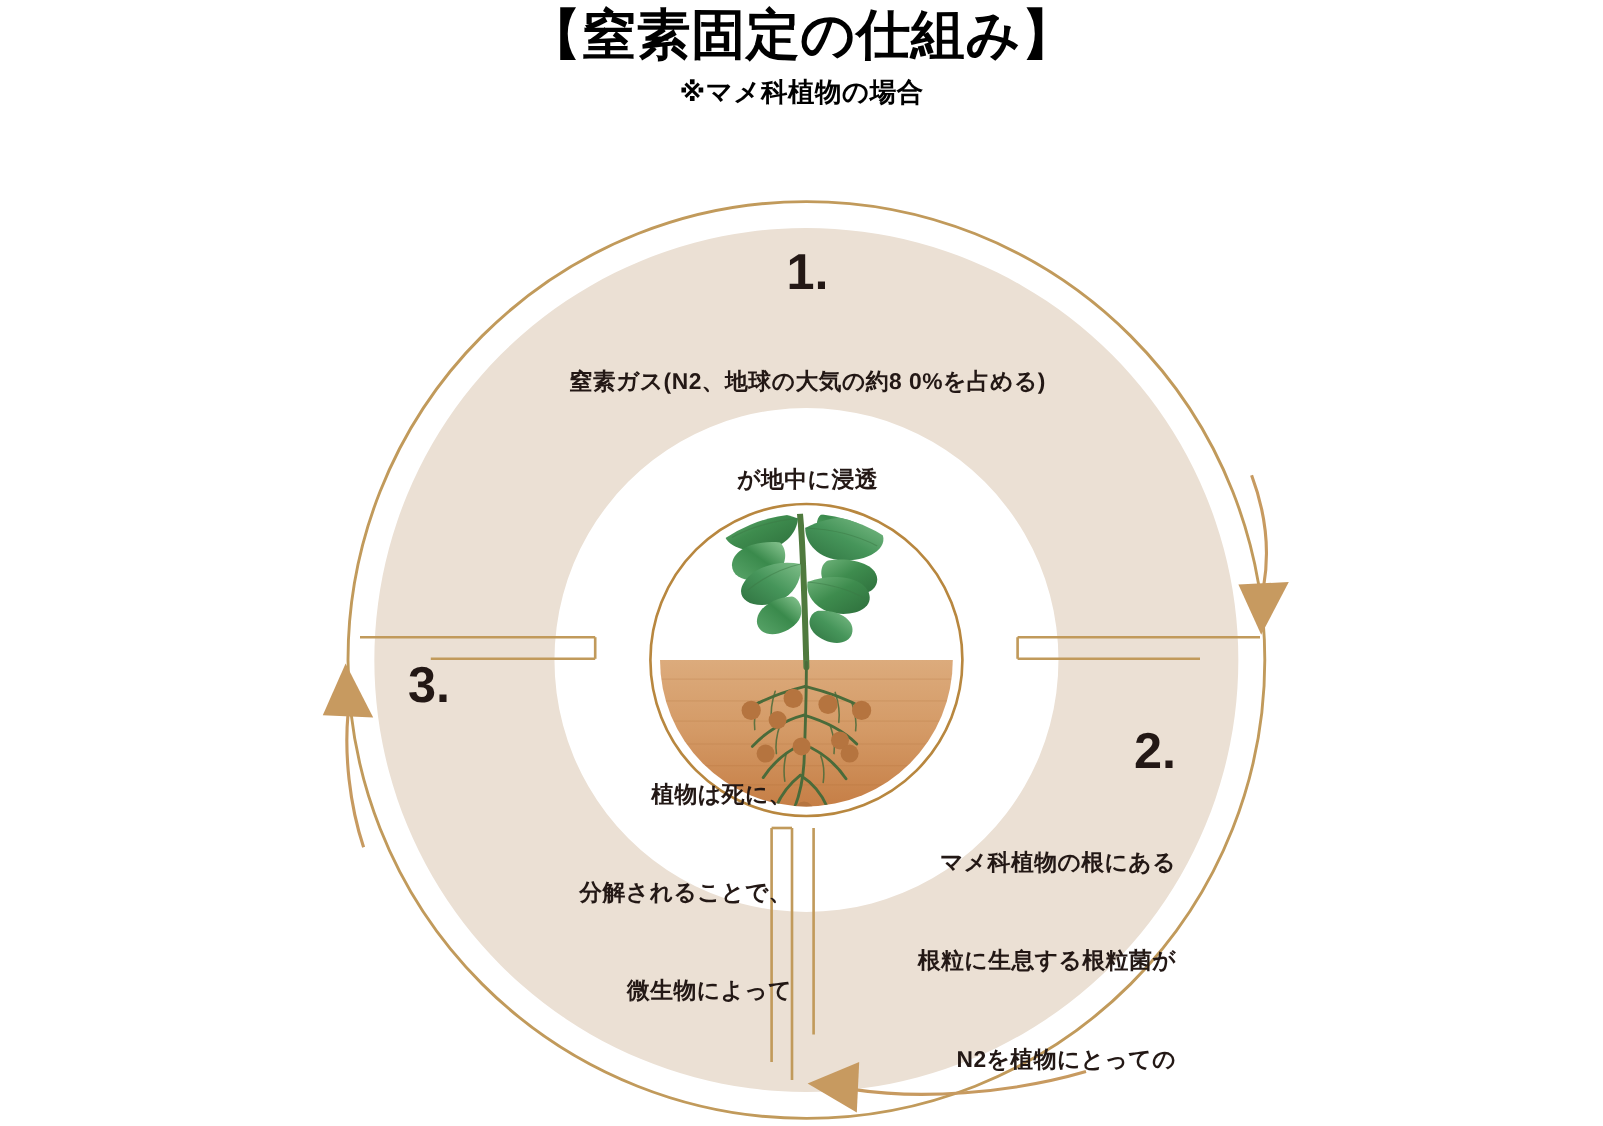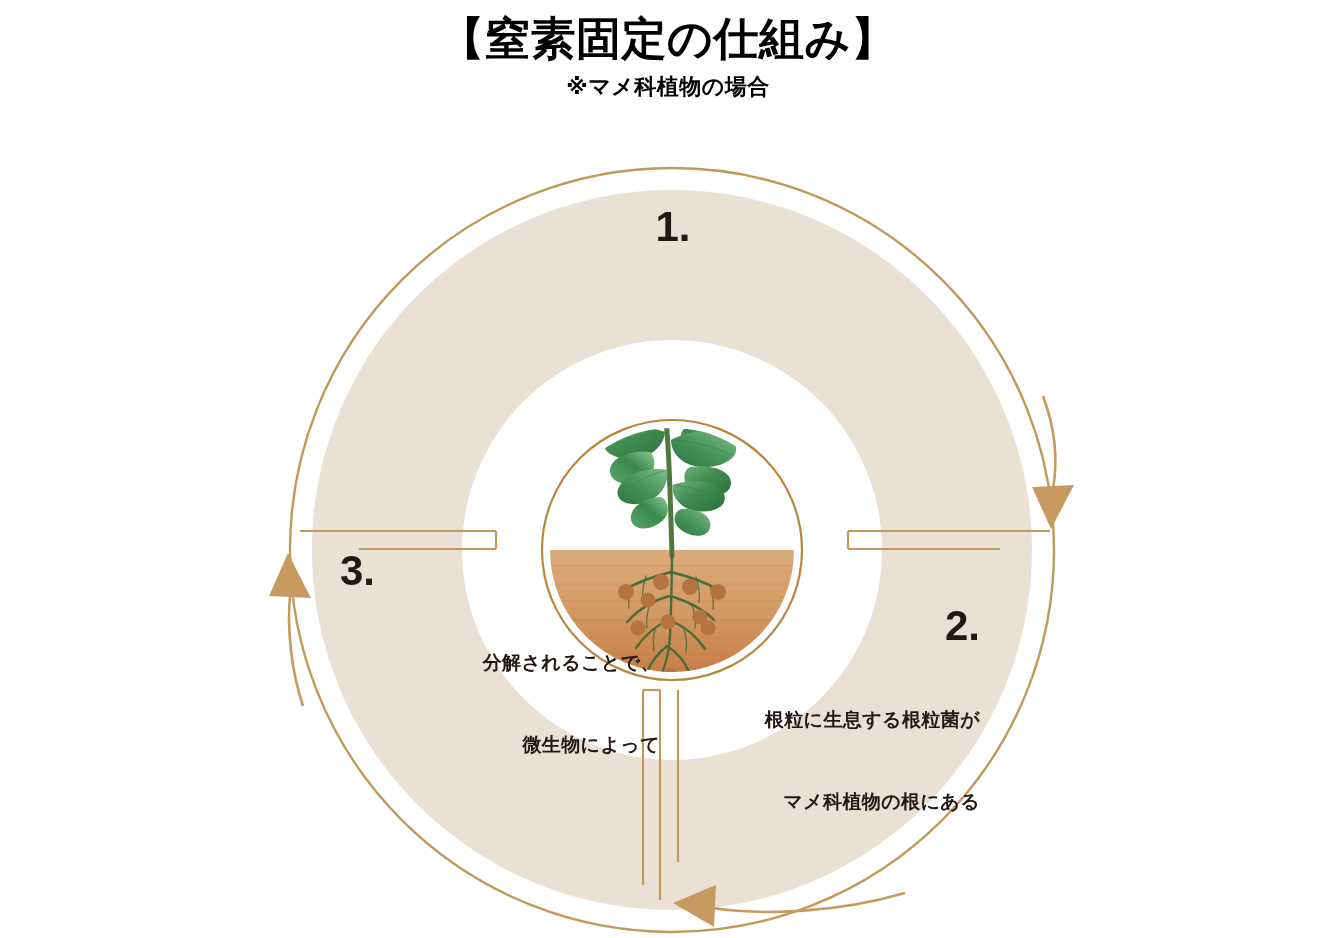--- a/index.html
+++ b/index.html
@@ -15,21 +15,21 @@
     font-family: "Liberation Sans", "DejaVu Sans", sans-serif;
     color: #231815;
   }
 
   
   .header {
     position: absolute;
     top: 0; left: 0;
     width: 1336px;
     text-align: center;
-    padding-top: 14px;
+    padding-top: 4px;
   }
   .title {
     font-size: 45px;
     font-weight: bold;
     letter-spacing: 0.5px;
     line-height: 1.12;
     color: #000000;
     margin: 0;
   }
   .subtitle {
@@ -273,34 +273,40 @@
 
     <g>
       <path d="M 303,706 C 291,670 287,628 290,595" fill="none" stroke="#C79A60" stroke-width="2.6"></path>
       <polygon points="269,596 311,598 288,553" fill="#C79A60"></polygon>
     </g>
   </svg>
 </div>
 
 <div class="step" id="step-1">
   <div class="step-num">1.</div>
+  <div class="step-body">
+    <div>窒素ガス(N2、地球の大気の約8 0%を占める)</div>
+    <div>が地中に浸透</div>
+  </div>
 </div>
 
 <div class="step" id="step-2">
   <div class="step-num">2.</div>
   <div class="step-body">
+    <div>マメ科植物の根にある</div>
     <div>根粒に生息する根粒菌が</div>
-    <div>マメ科植物の根にある</div>
+    <div>N2を植物にとっての</div>
     
   </div>
 </div>
 
 <div class="step" id="step-3">
   <div class="step-num">3.</div>
   <div class="step-body">
+    <div>植物は死に、</div>
     <div>分解されることで、</div>
     <div>微生物によって</div>
     
     
     
     
   </div>
 </div>
 
 </body></html>

